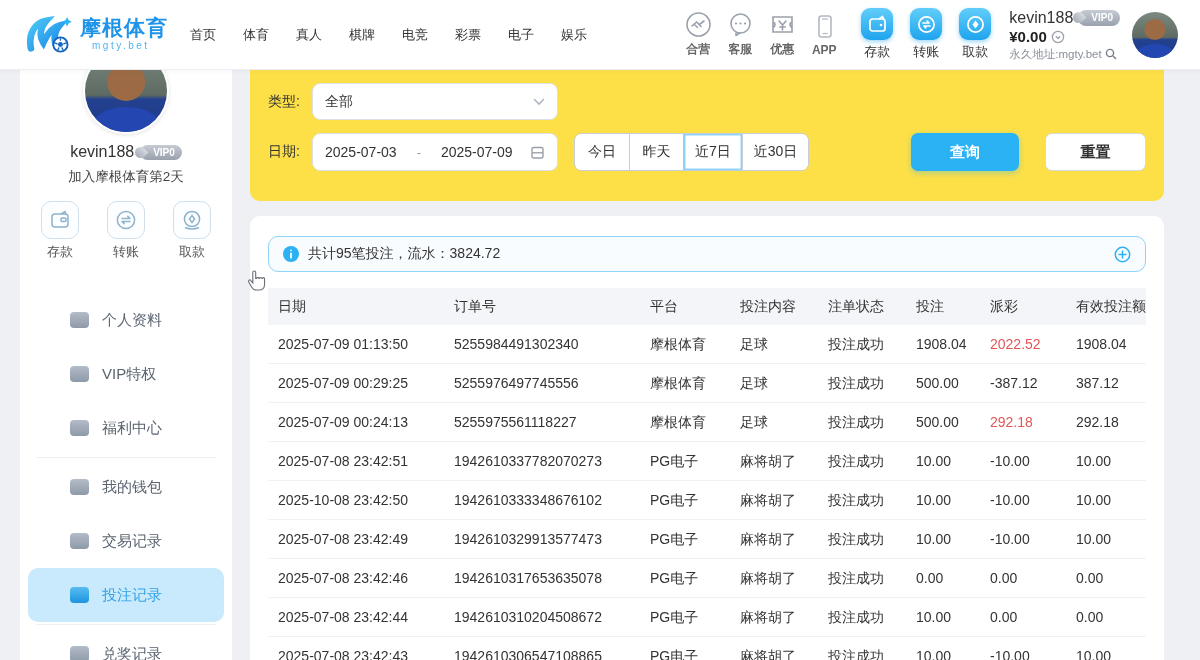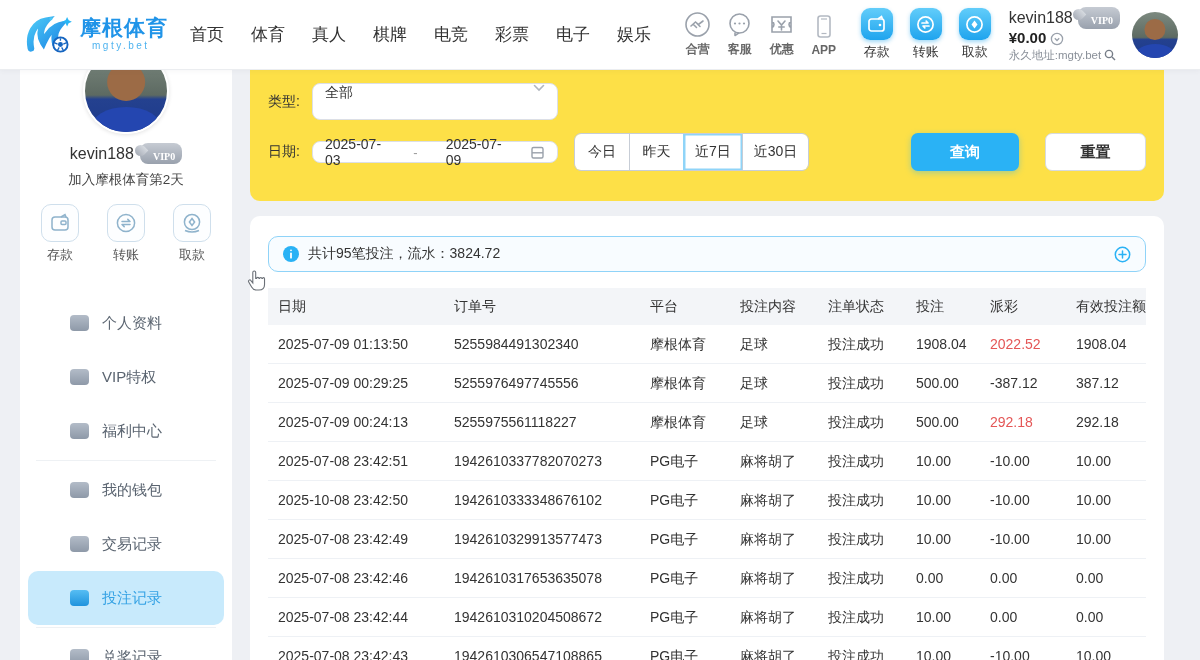--- a/index.html
+++ b/index.html
@@ -15,41 +15,40 @@
     position:absolute; top:0; left:0; width:1200px; height:70px;
     background:#fff; z-index:20; display:flex; align-items:center;
     padding:0 22px 0 26px; border-bottom:1px solid #ebedf0;
     box-shadow:0 1px 5px rgba(80,90,110,.06);
   }
   .logo { display:flex; align-items:center; gap:8px; }
   .logo-txt { display:flex; flex-direction:column; line-height:1.05; }
   .logo-name { font-size:21px; font-weight:bold; color:#2094e8; letter-spacing:1px; }
   .logo-domain { font-size:10px; color:#4fb3ef; letter-spacing:2.5px; margin-top:2px;margin-left:12px; }
   .nav-links { display:flex; gap:27px; margin-left:22px; }
-  .nav-link { font-size:17px; color:#333; cursor:pointer; white-space:nowrap; }
+  .nav-link { font-size:13px; color:#333; cursor:pointer; white-space:nowrap; }
   .nav-utils { margin-left:auto; display:flex; align-items:center; }
   .util { display:flex; flex-direction:column; align-items:center; gap:3px; width:42px;font-weight:bold; }
   .util-label { font-size:12px; color:#666; white-space:nowrap; }
   .wallet-group { display:flex; gap:17px; margin:0 18px 0 16px; }
   .wa { display:flex; flex-direction:column; align-items:center; gap:3px; }
   .wa-icon {
     width:32px; height:32px; border-radius:9px;
     background:linear-gradient(180deg,#62cdfa,#1fa4ee);
     box-shadow:0 2px 4px rgba(41,168,238,.45);
     display:flex; align-items:center; justify-content:center;
   }
   .wa-label { font-size:13px; color:#333; }
   .user-block { margin-right:12px; line-height:1.25; }
   .user-row1 { display:flex; align-items:center; gap:5px; }
   .user-name { font-size:16px; color:#333; }
   .vip-pill {
-    font-size:10px; font-weight:bold; color:#fff; padding:8px 7px 2px 13px;
+    font-size:10px; font-weight:bold; color:#fff; padding:2px 7px 2px 13px;
     background:linear-gradient(180deg,#c6cbd3,#99a1ad); border-radius:8px;
     position:relative;
-    font-family:Liberation Serif, serif;
   }
   .vip-pill::before {
     content:""; position:absolute; left:-5px; top:2px; width:11px; height:11px;
     background:linear-gradient(180deg,#d6dae0,#a8aeb8); border-radius:50% 0 50% 50%;
     transform:rotate(45deg);
   }
   .user-balance { font-size:15px; font-weight:bold; color:#222; display:flex; align-items:center; gap:4px; }
   .user-addr { font-size:11.5px; color:#8a9099; display:flex; align-items:center; gap:3px;text-align:center; }
   .avatar {
     width:46px; height:46px; border-radius:50%; overflow:hidden; position:relative;
@@ -100,27 +99,27 @@
 
   
   .filter-card {
     position:absolute; left:250px; top:70px; width:914px; height:131px;
     background:#fde047; border-radius:0 0 10px 10px; padding:13px 18px 0;
   }
   .f-row { display:flex; align-items:center; margin-bottom:13px; }
   .f-label { font-size:14px; color:#333; width:38px; flex:none; }
   .select-box {
     width:246px; height:37px; border:1px solid #dcdfe6; border-radius:8px;
-    display:flex; align-items:flex-start; padding:0 12px; margin-left:6px;
+    display:flex; align-items:center; padding:0 12px; margin-left:6px;
     background:#fff; cursor:pointer;
   }
   .select-value { font-size:14px; color:#333; flex:1; }
   .date-box {
-    width:246px; height:22px; border:1px solid #dcdfe6; border-radius:8px;
-    display:flex; align-items:center; padding:0 12px; margin-left:6px; gap:24px;
+    width:246px; height:38px; border:1px solid #dcdfe6; border-radius:8px;
+    display:flex; align-items:center; padding:0 12px; margin-left:6px; gap:16px;
     background:#fff; cursor:pointer;
   }
   .date-val { font-size:14px; color:#333; }
   .date-sep { font-size:13px; color:#999; padding:0 4px; }
   .seg-group {
     display:flex; margin-left:16px; border:1px solid #c7cdd6; border-radius:7px;
     overflow:hidden; height:38px;
   }
   .seg {
     min-width:54px; padding:0 11px; display:flex; align-items:center; justify-content:center;

